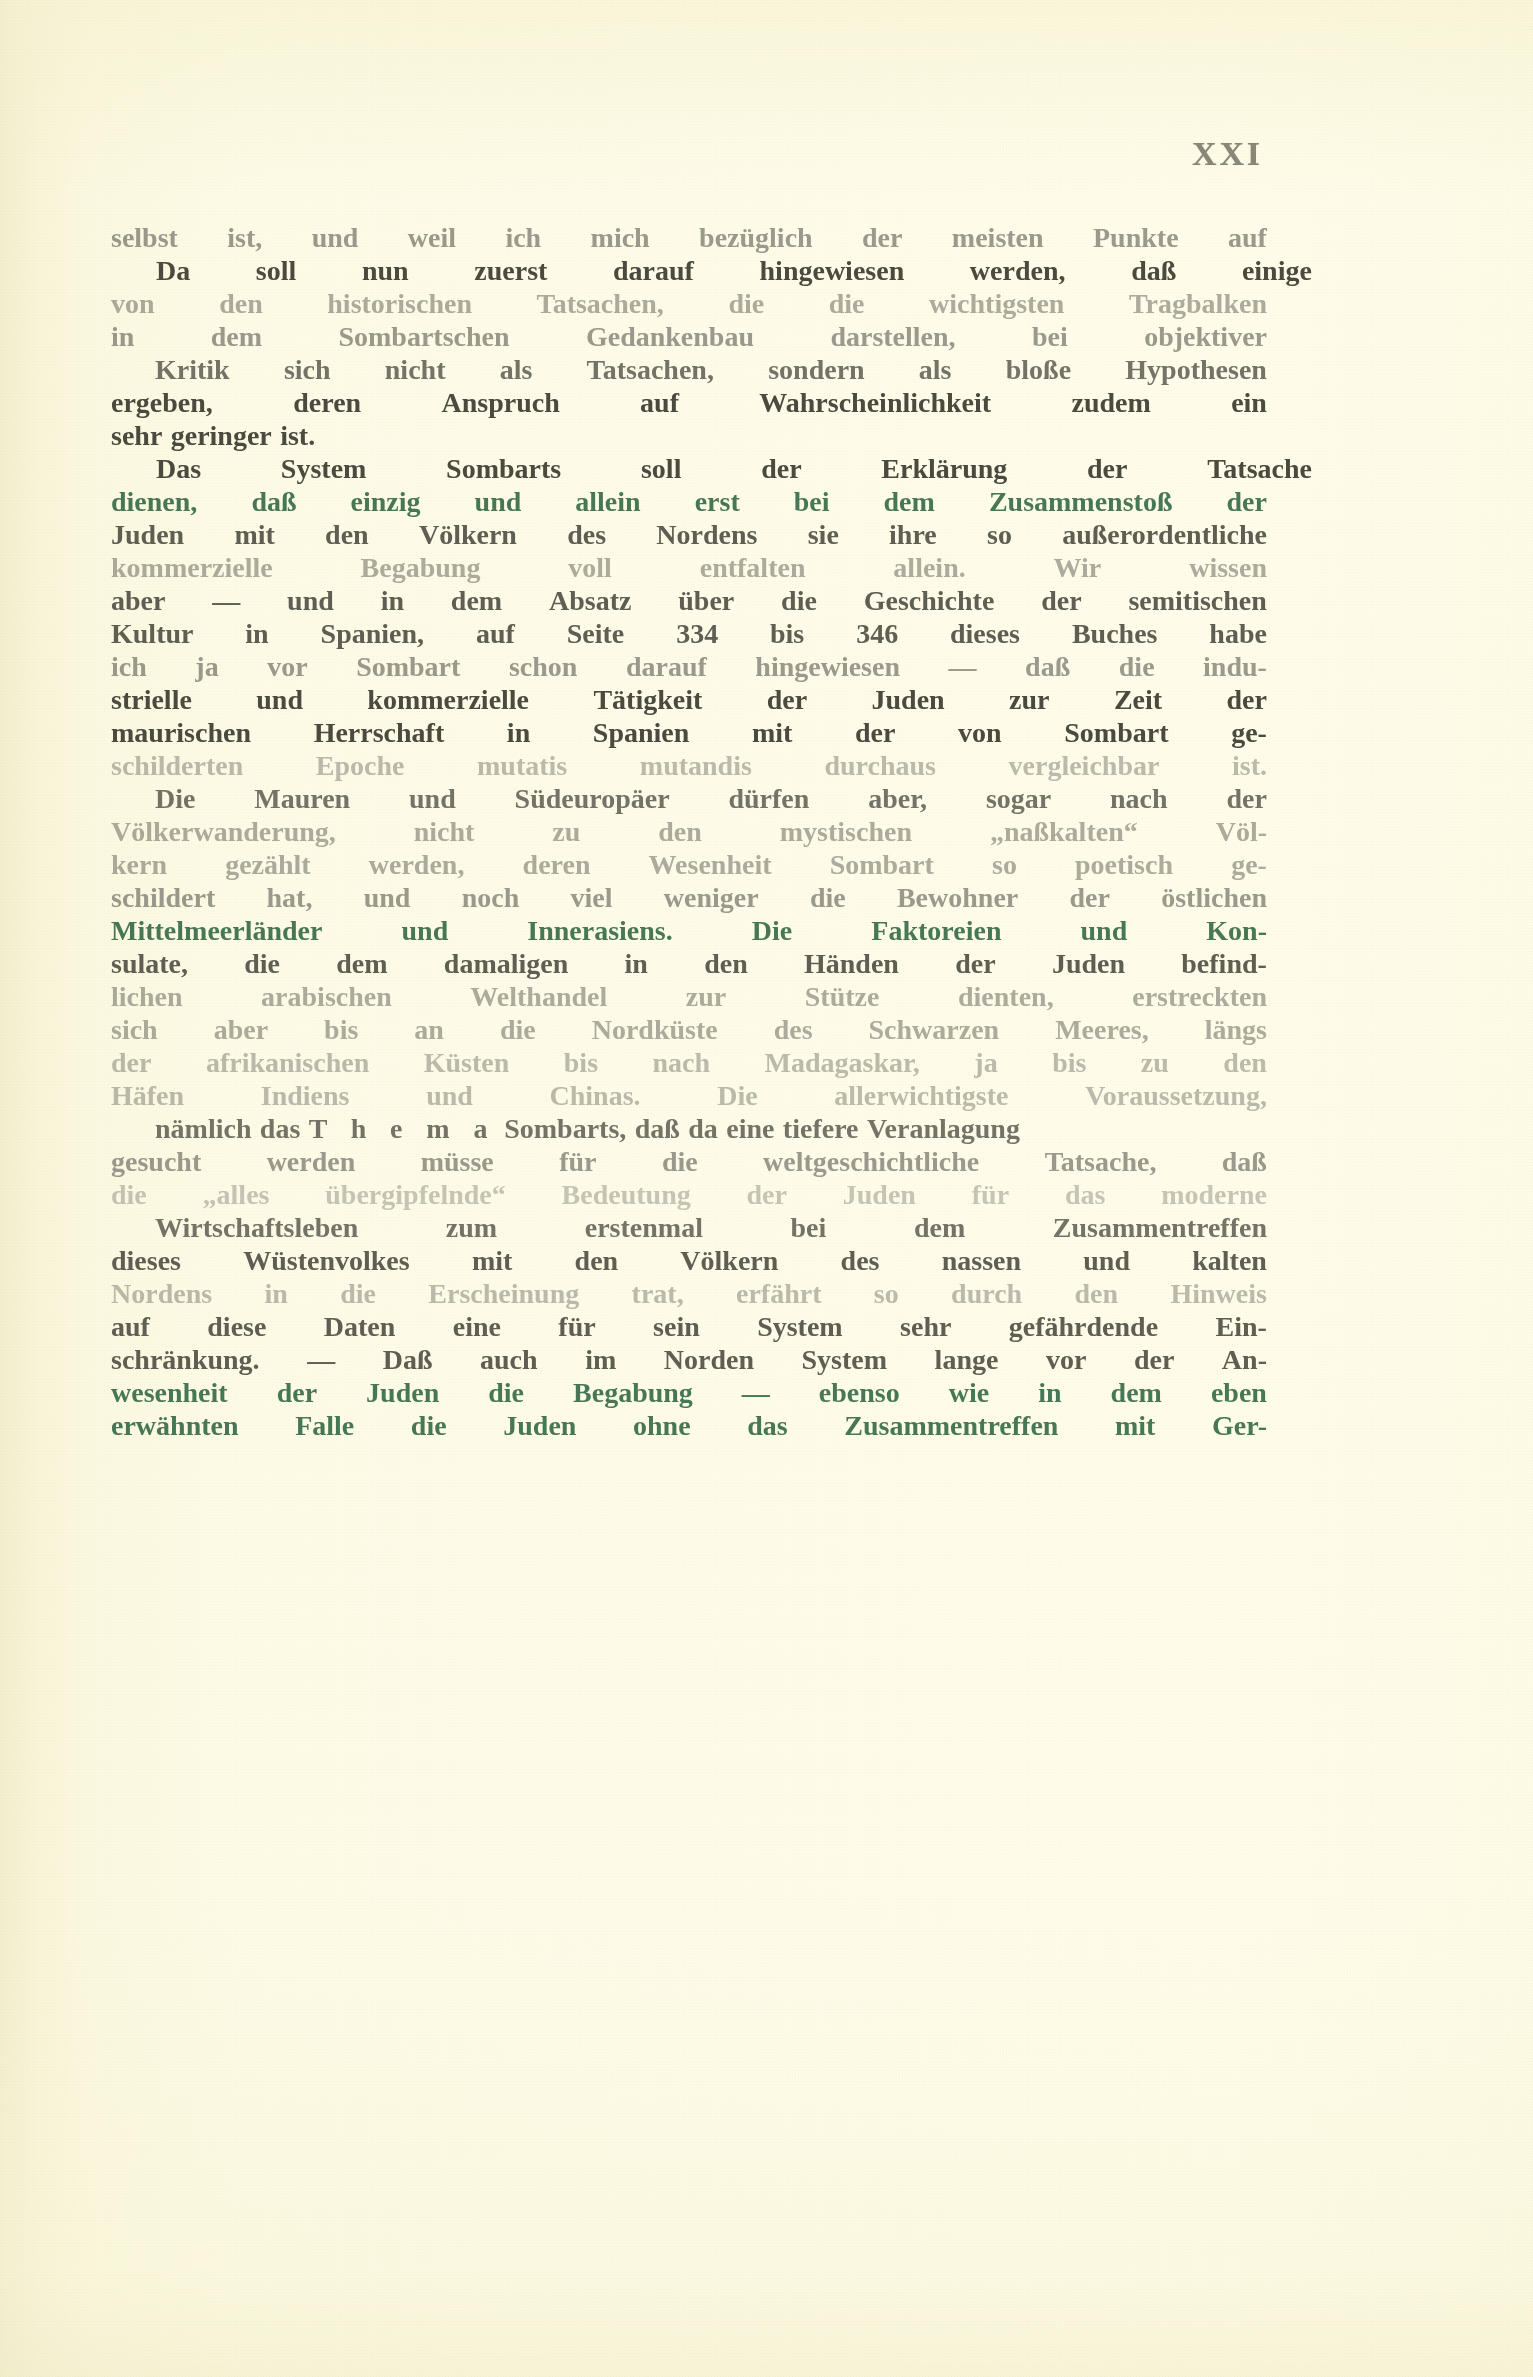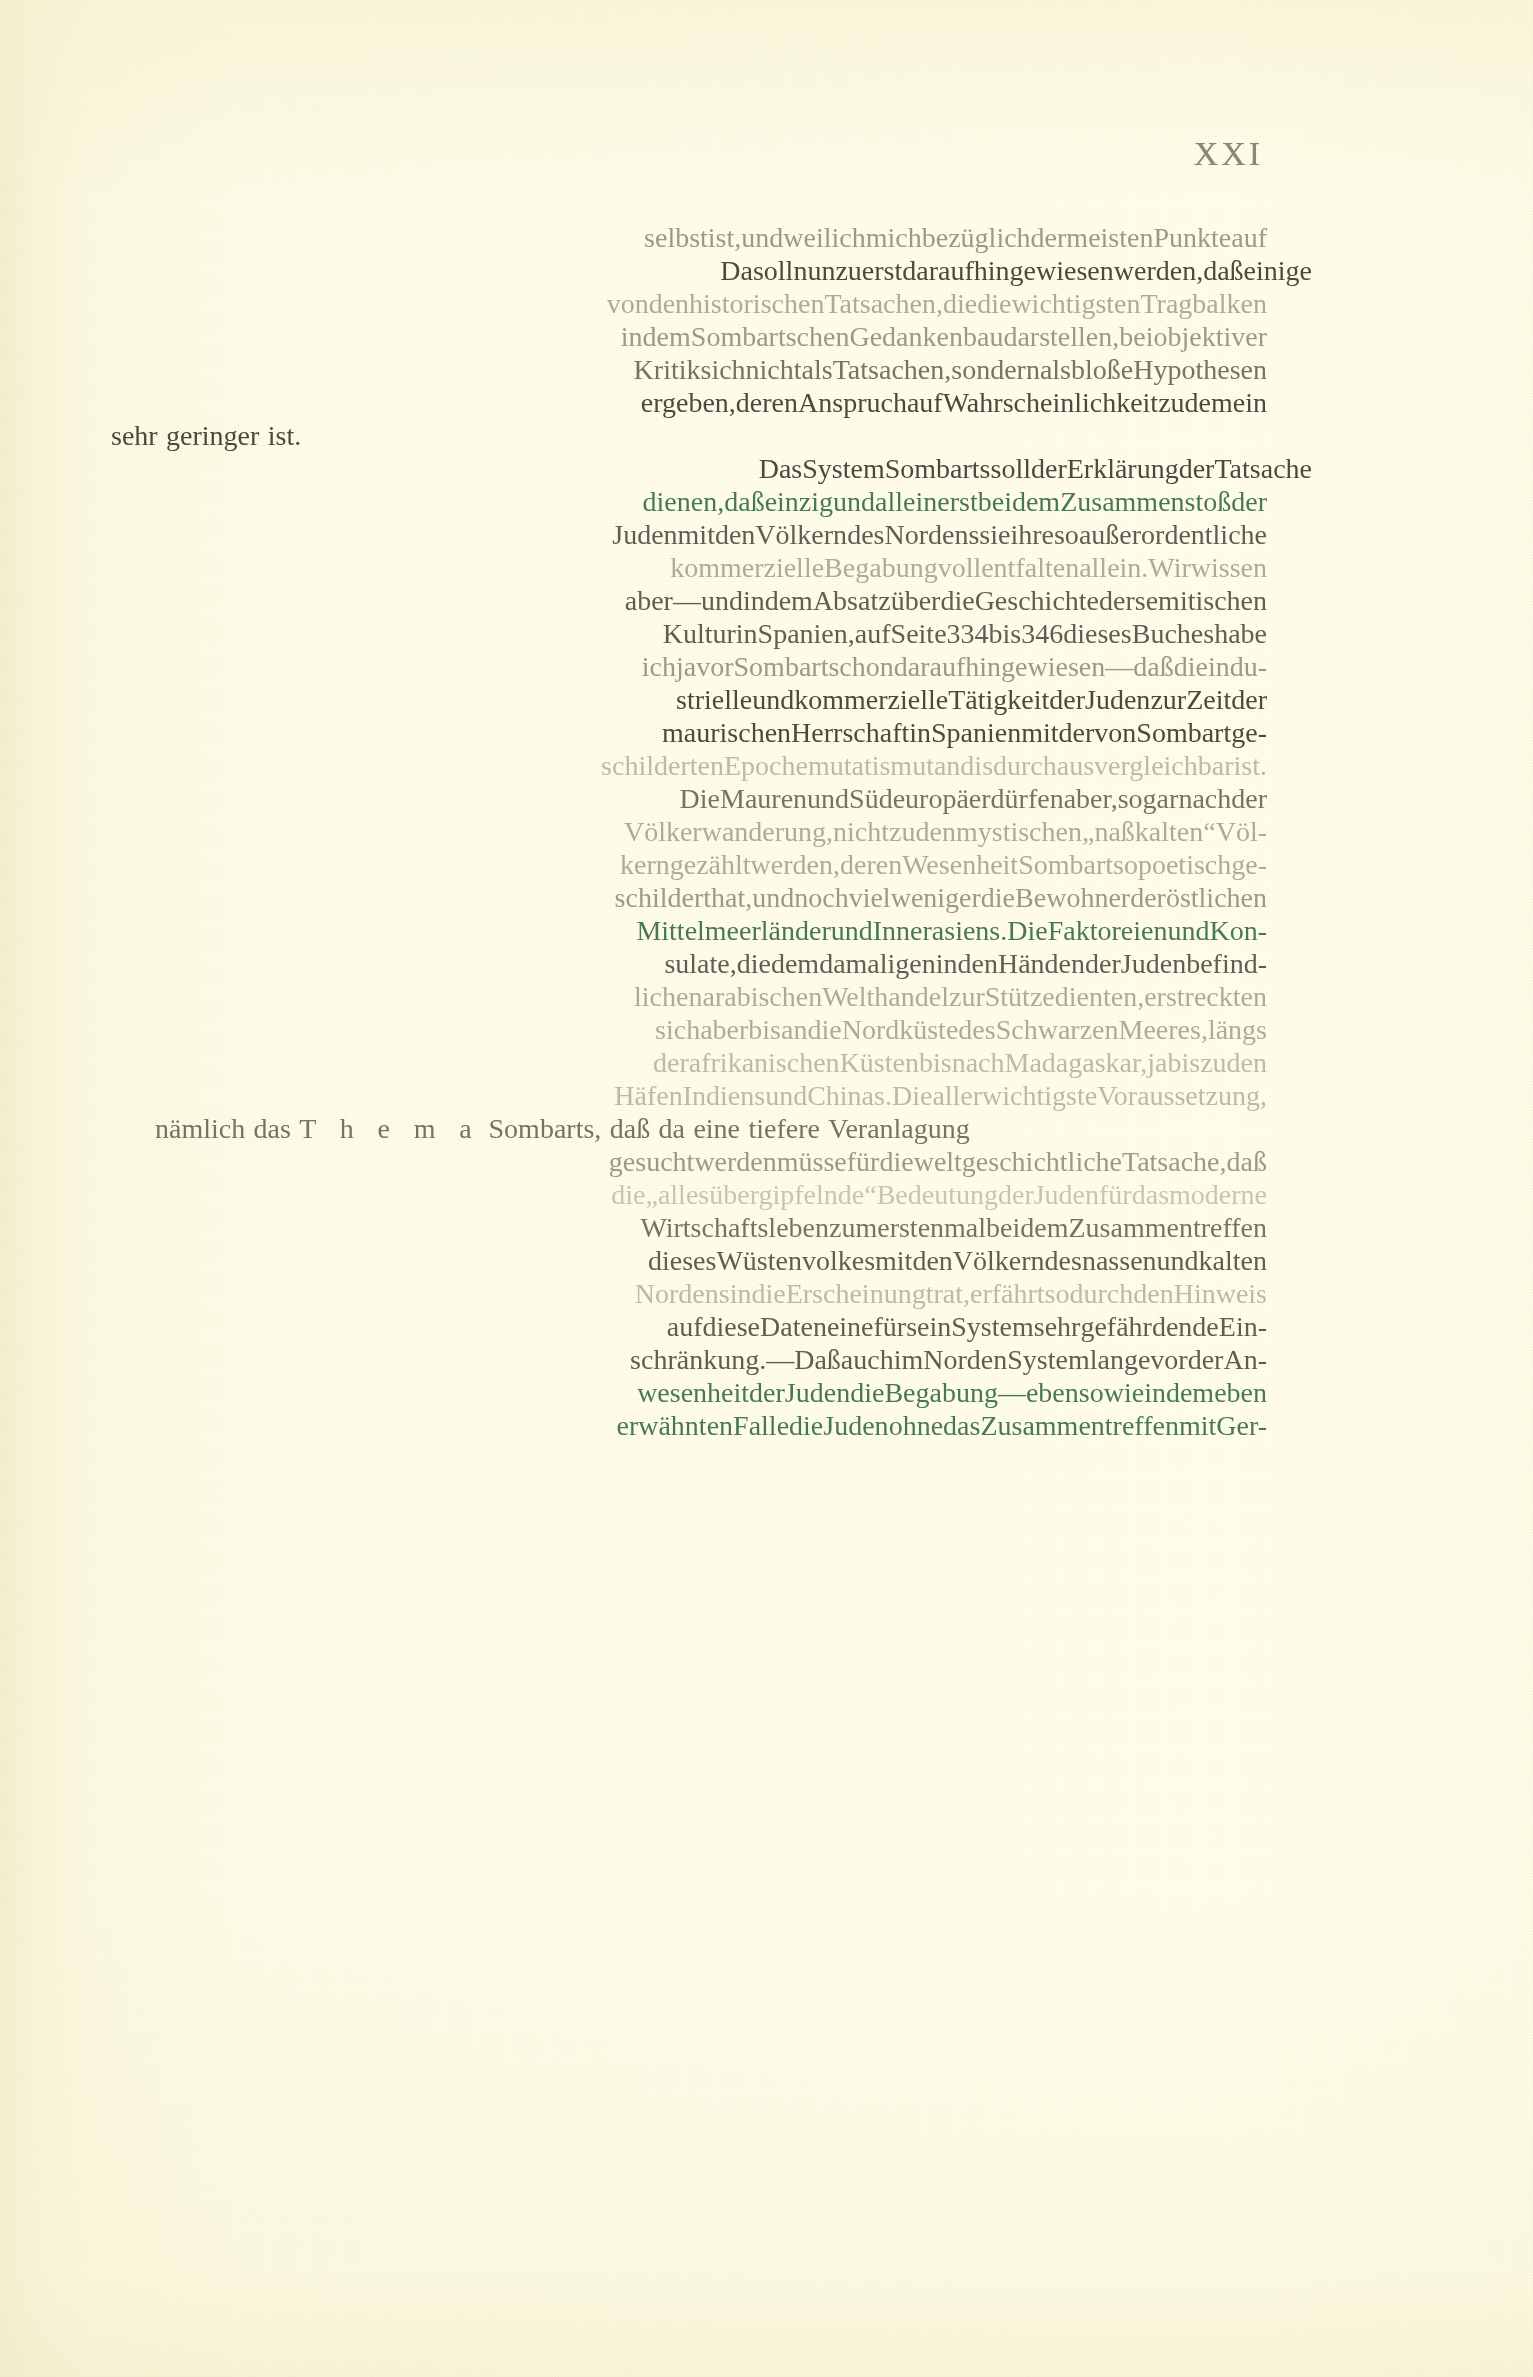--- a/index.html
+++ b/index.html
@@ -8,20 +8,21 @@
     background: #ffffff;
   }
 
   #page {
     position: relative;
     width: 1534px;
     height: 2377px;
     overflow: hidden;
     background: #fdfbe3;
     font-family: "Liberation Serif", "DejaVu Serif", serif;
+    font-weight: bold;
     -webkit-font-smoothing: antialiased;
   }
 
   
   #paper-tone-h {
     position: absolute;
     inset: 0;
     background: linear-gradient(to right,
       #f2efcf 0px,
       #f7f4d8 35px,
@@ -80,21 +81,21 @@
     color: #55554a;
     white-space: nowrap;
     position: relative;
     line-height: 33px;
   }
 
   
   .line .words {
     display: flex;
     width: 100%;
-    justify-content: flex-end;
+    justify-content: space-between;
   }
   .line.nojust .words {
     justify-content: flex-start;
   }
   .line.nojust .words > span + span {
     margin-left: 0.30em;
   }
   .line.indent .words {
     padding-left: 45px;
   }

